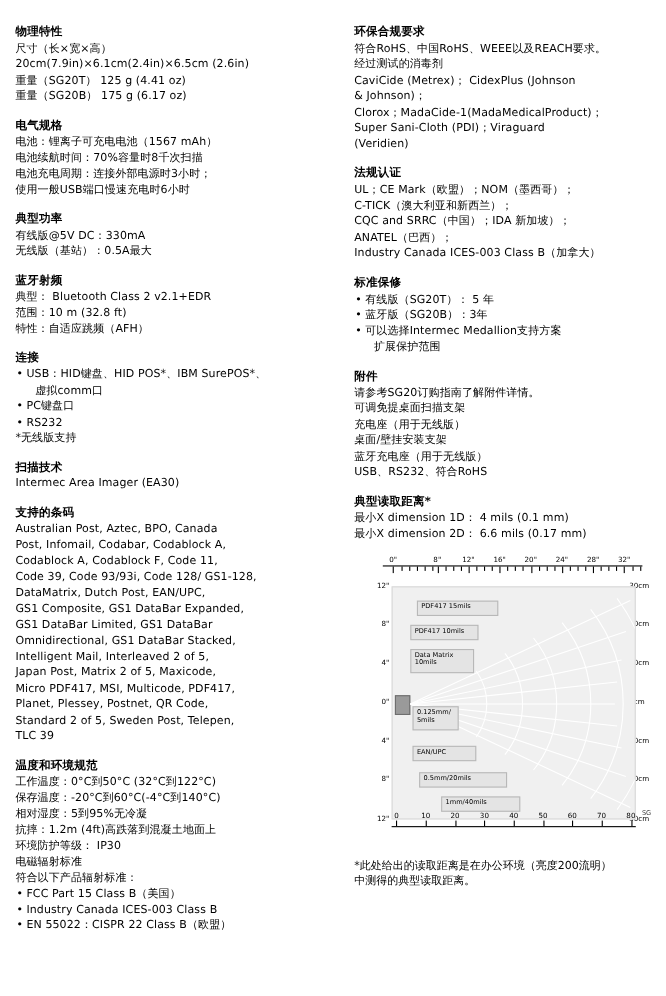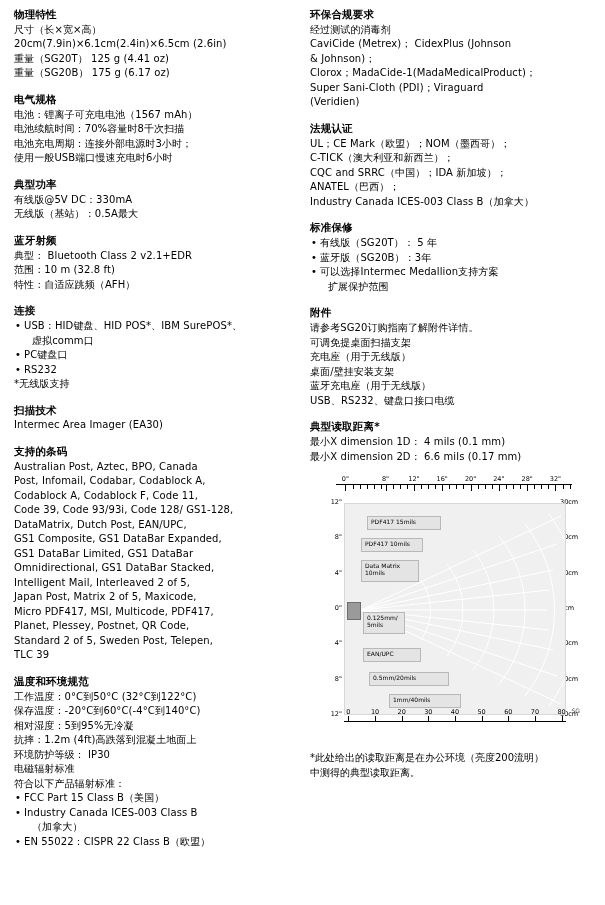--- a/index.html
+++ b/index.html
@@ -14,23 +14,23 @@
     font-family: "DejaVu Sans", sans-serif;
     color: #000000;
     font-size: 10px;
     line-height: 1.42;
     overflow: hidden;
   }
   .page {
     position: relative;
     width: 605px;
     height: 905px;
-    padding: 7px 14px 10px 14px;
+    padding: 22px 14px 10px 14px;
     display: flex;
-    gap: 14px;
+    gap: 26px;
   }
   .col {
     width: 278px;
     flex: 0 0 278px;
   }
   .col.right { padding-left: 4px; }
 
   .sec { margin-bottom: 11px; }
   .sec-title {
     font-weight: bold;
@@ -289,31 +289,31 @@
       <div class="line">工作温度：0°C到50°C (32°C到122°C)</div>
       <div class="line">保存温度：-20°C到60°C(-4°C到140°C)</div>
       <div class="line">相对湿度：5到95%无冷凝</div>
       <div class="line">抗摔：1.2m (4ft)高跌落到混凝土地面上</div>
       <div class="line">环境防护等级： IP30</div>
       <div class="line">电磁辐射标准</div>
       <div class="line">符合以下产品辐射标准：</div>
       <ul class="bul">
         <li>FCC Part 15 Class B（美国）</li>
         <li>Industry Canada ICES-003 Class B</li>
-        <li class="cont">（加拿大）</li>
         <li>EN 55022：CISPR 22 Class B（欧盟）</li>
       </ul>
     </div>
 
   </div>
 
   <div class="col right">
 
     <div class="sec">
       <div class="sec-title">环保合规要求</div>
+      <div class="line">符合RoHS、中国RoHS、WEEE以及REACH要求。</div>
       <div class="line">经过测试的消毒剂</div>
       <div class="line">CaviCide (Metrex)； CidexPlus (Johnson</div>
       <div class="line">&amp; Johnson)；</div>
       <div class="line">Clorox；MadaCide-1(MadaMedicalProduct)；</div>
       <div class="line">Super Sani-Cloth (PDI)；Viraguard</div>
       <div class="line">(Veridien)</div>
     </div>
 
     <div class="sec">
       <div class="sec-title">法规认证</div>
@@ -334,21 +334,21 @@
       </ul>
     </div>
 
     <div class="sec">
       <div class="sec-title">附件</div>
       <div class="line bold">请参考SG20订购指南了解附件详情。</div>
       <div class="line bold">可调免提桌面扫描支架</div>
       <div class="line bold">充电座（用于无线版）</div>
       <div class="line bold">桌面/壁挂安装支架</div>
       <div class="line bold">蓝牙充电座（用于无线版）</div>
-      <div class="line bold">USB、RS232、键盘口接口电缆</div>
+      <div class="line bold">USB、RS232、符合RoHS</div>
     </div>
 
     <div class="sec">
       <div class="sec-title">典型读取距离*</div>
       <div class="line bold">最小X dimension 1D： 4 mils (0.1 mm)</div>
       <div class="line bold">最小X dimension 2D： 6.6 mils (0.17 mm)</div>
     </div>
 
     <div class="diagram">
 

